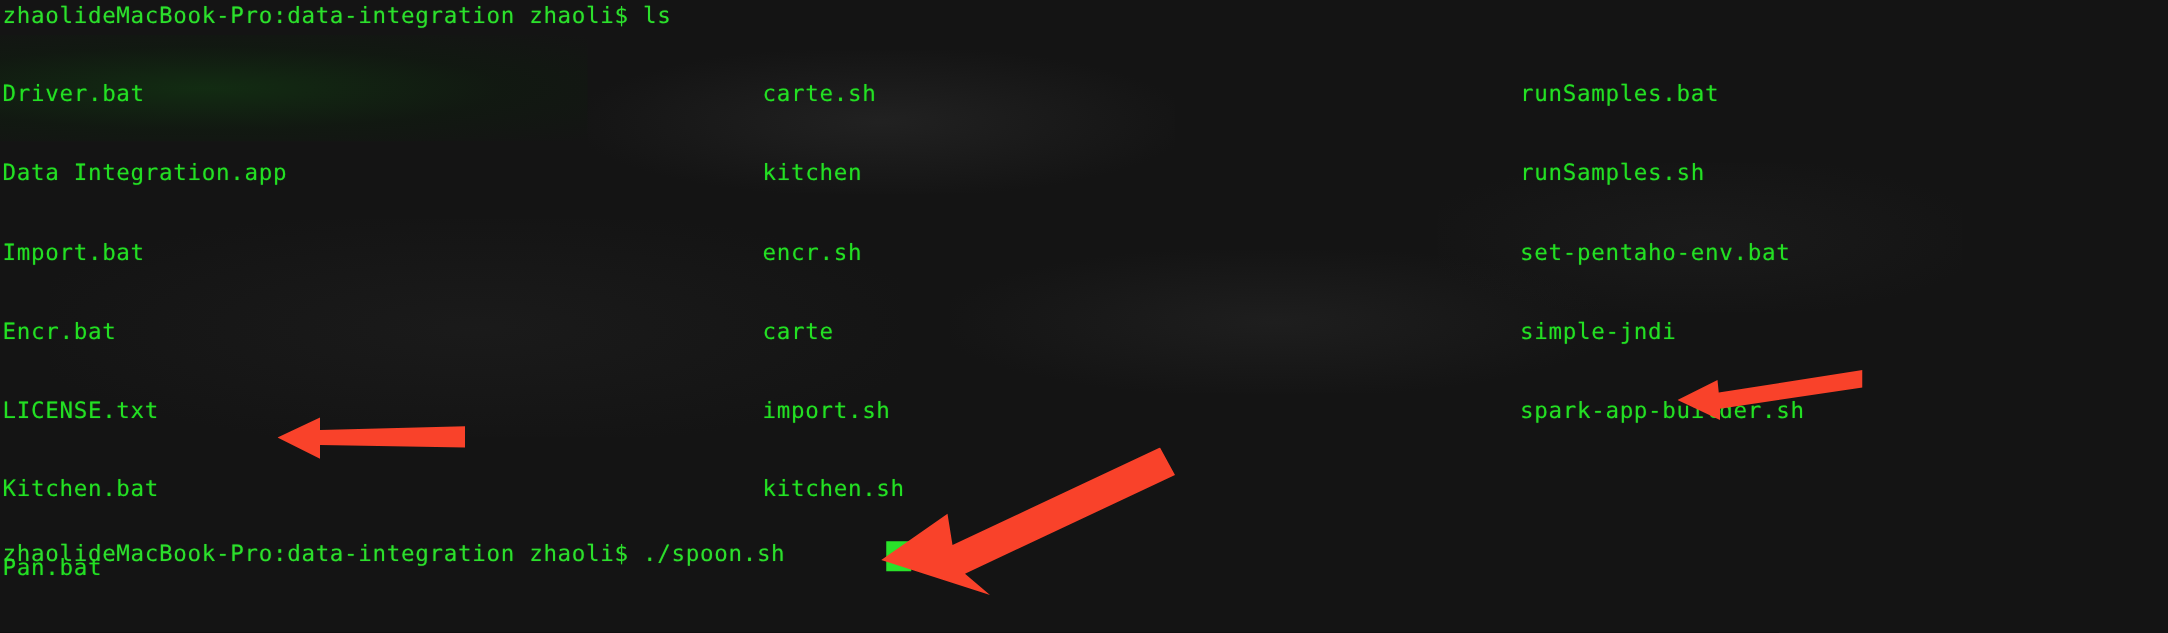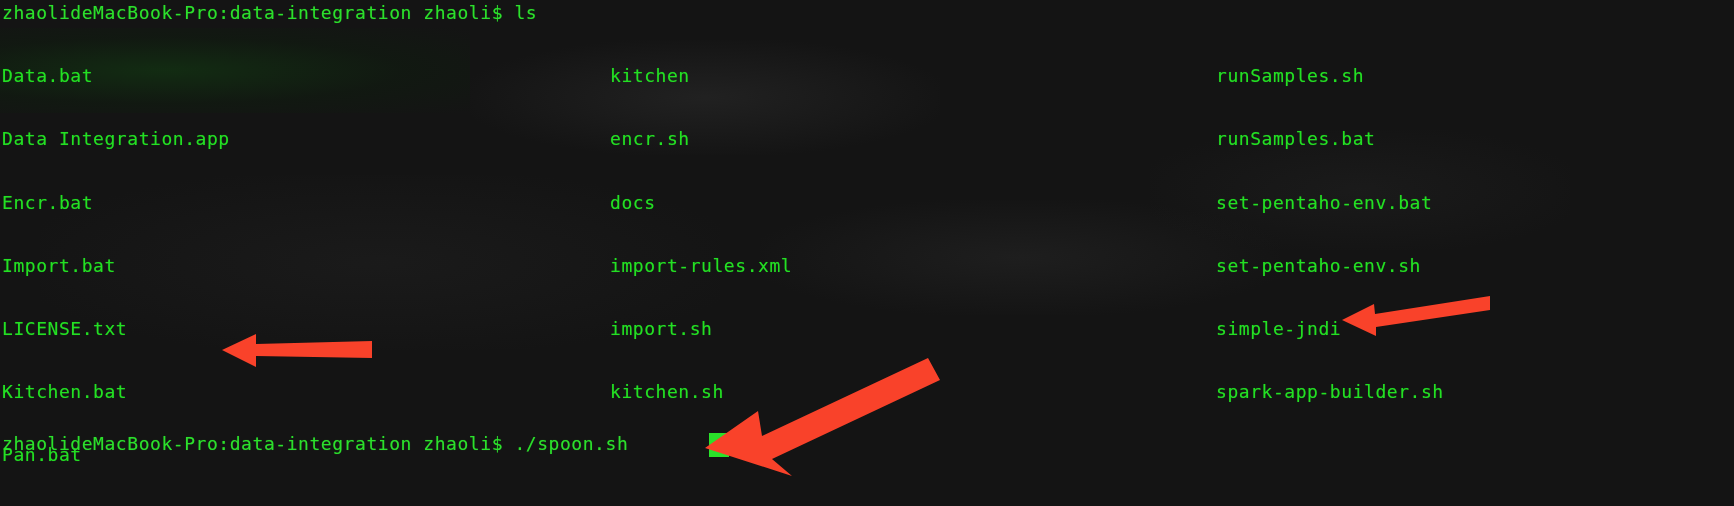--- a/index.html
+++ b/index.html
@@ -96,59 +96,58 @@
   <div class="bg-blotch" id="blotch-grey-a"></div>
   <div class="bg-blotch" id="blotch-grey-b"></div>
   <div class="bg-blotch" id="blotch-grey-c"></div>
   <div class="bg-blotch" id="blotch-grey-d"></div>
 
   <div id="terminal-output">
 
     <div class="term-line prompt-line" style="position:absolute; left:2px; top:0px;">zhaolideMacBook-Pro:data-integration zhaoli$ ls</div>
 
     <div class="col col-1" style="top:25.2px;">
-      <div class="term-line">Data.bat</div>
+      <div class="term-line">Driver.bat</div>
       <div class="term-line">Data Integration.app</div>
+      <div class="term-line">Import.bat</div>
       <div class="term-line">Encr.bat</div>
-      <div class="term-line">Import.bat</div>
       <div class="term-line">LICENSE.txt</div>
       <div class="term-line">Kitchen.bat</div>
       <div class="term-line">Pan.bat</div>
       
       
       
       
       
       
       
       
     </div>
 
     <div class="col col-2" style="top:25.2px;">
+      <div class="term-line">carte.sh</div>
       <div class="term-line">kitchen</div>
       <div class="term-line">encr.sh</div>
-      <div class="term-line">docs</div>
-      <div class="term-line">import-rules.xml</div>
+      <div class="term-line">carte</div>
       <div class="term-line">import.sh</div>
       <div class="term-line">kitchen.sh</div>
       
       
       
       
       
       
       
       
     </div>
 
     <div class="col col-3" style="top:25.2px;">
+      <div class="term-line">runSamples.bat</div>
       <div class="term-line">runSamples.sh</div>
-      <div class="term-line">runSamples.bat</div>
       <div class="term-line">set-pentaho-env.bat</div>
-      <div class="term-line">set-pentaho-env.sh</div>
       <div class="term-line">simple-jndi</div>
       <div class="term-line">spark-app-builder.sh</div>
       
       
       
       
       
       
       
     </div>

